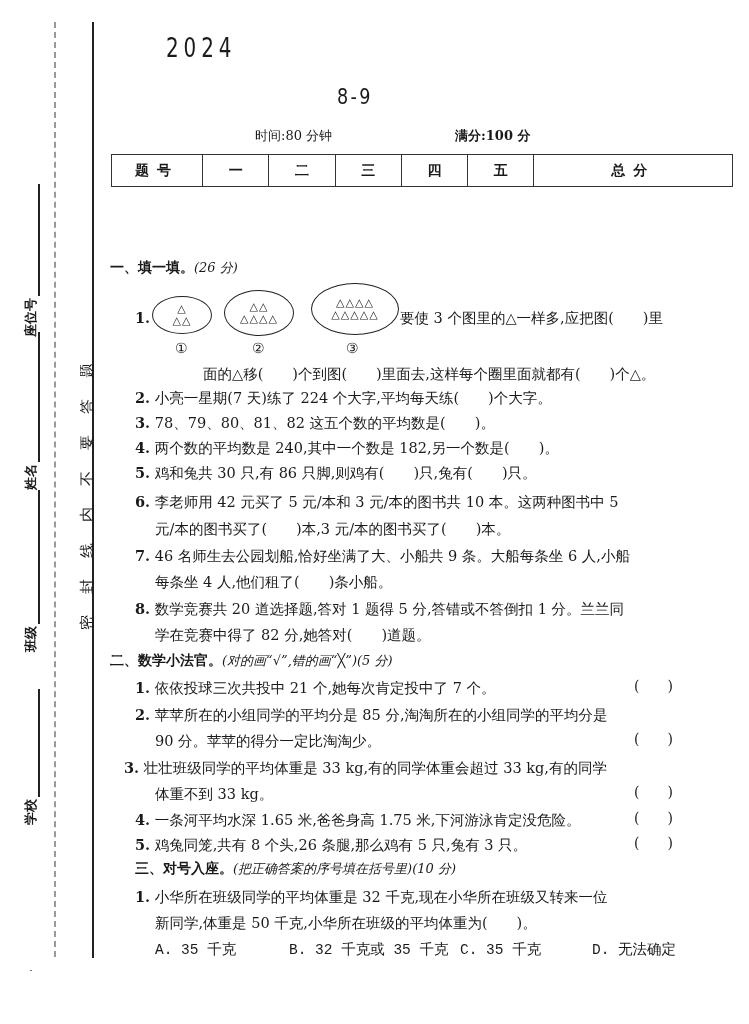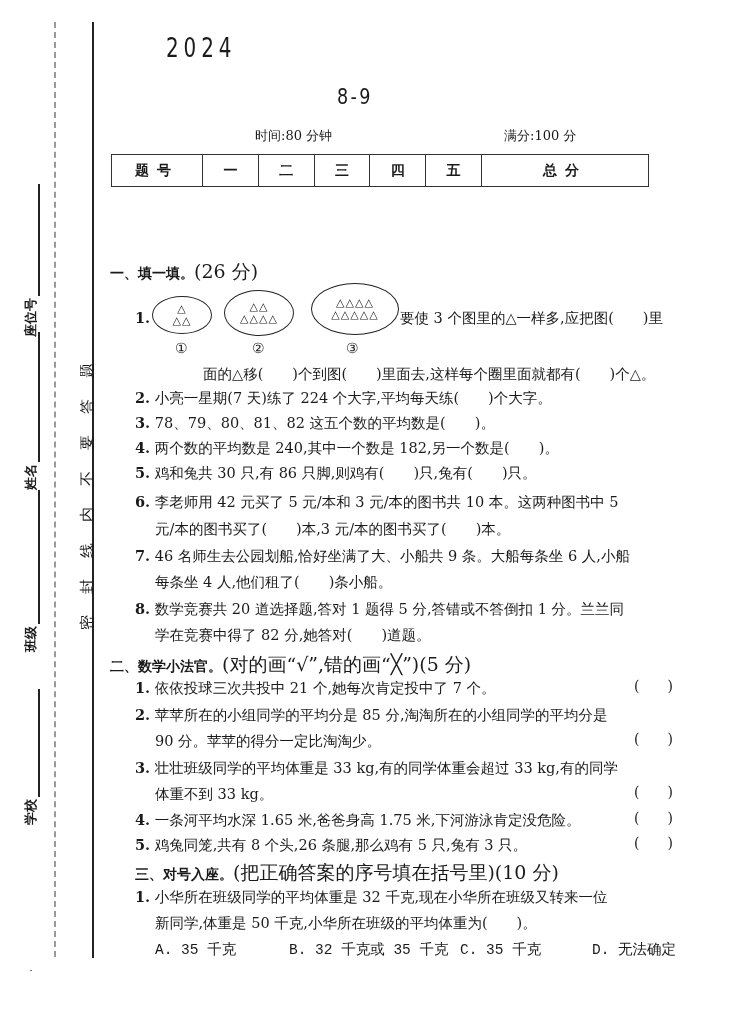--- a/index.html
+++ b/index.html
@@ -20,31 +20,31 @@
   .vlabel .ul { display: inline-block; border-bottom: 2px solid #222; height: 14px; margin-left: 2px; }
   .seal {
     position: absolute; left: 78px; top: 630px; transform-origin: left top; transform: rotate(-90deg);
     font-family: "DejaVu Sans", sans-serif; font-size: 15px; letter-spacing: 21px; white-space: nowrap;
   }
   
   .year { left: 166px; top: 32px; font-family: "DejaVu Sans Condensed", "DejaVu Sans", sans-serif; font-size: 27px; letter-spacing: 6px; transform: scaleX(0.82); transform-origin: left top; }
   .code { left: 337px; top: 84px; font-family: "DejaVu Sans", sans-serif; font-size: 22px; letter-spacing: 3px; transform: scaleX(0.8); transform-origin: left top; }
   .meta { top: 127px; font-size: 13px; font-family: "DejaVu Serif", serif; }
   .time { left: 255px; }
-  .full { left: 504px; }
+  .full { left: 455px; font-weight: bold; }
   
   table.score {
-    position: absolute; left: 111px; top: 154px; width: 538px; border-collapse: collapse;
+    position: absolute; left: 111px; top: 154px; width: 622px; border-collapse: collapse;
     font-family: "DejaVu Sans", sans-serif; font-size: 14px; font-weight: bold;
   }
   table.score td { border: 1.5px solid #333; height: 31px; text-align: center; padding: 0; }
   table.score td.first { width: 90px; letter-spacing: 8px; }
   
   .section-title { font-family: "DejaVu Sans", sans-serif; font-weight: bold; font-size: 14px; white-space: nowrap; }
-  .section-title .note { font-weight: normal; font-family: "DejaVu Serif", serif; font-size: 19px; }
+  .section-title .note { font-weight: normal; font-family: "DejaVu Serif", serif; font-size: 13px; font-style: italic; }
   .q { font-size: 14.5px; white-space: nowrap; line-height: 20px; }
   .q .num { font-weight: bold; font-family: "DejaVu Serif", serif; }
   .paren { position: absolute; left: 634px; font-size: 14px; }
   .ellipse {
     position: absolute; border: 1.6px solid #222; border-radius: 50%;
     display: flex; flex-direction: column; align-items: center; justify-content: center;
     font-size: 11px; line-height: 12px; letter-spacing: 1px; font-family: "DejaVu Sans", sans-serif;
   }
   .circ-label { position: absolute; font-size: 14px; }
   .opt { position: absolute; top: 940px; font-size: 14.5px; white-space: nowrap; font-family: Liberation Mono, monospace; }
@@ -133,21 +133,21 @@
   <span>二、数学小法官。</span><span class="note">(对的画“√”,错的画“╳”)(5 分)</span>
 </div>
 
 <div class="abs q" style="left:135px; top:678px;"><span class="num">1.</span> <span>依依投球三次共投中 21 个,她每次肯定投中了 7 个。</span></div>
 <div class="paren" style="top:678px;">(　　)</div>
 
 <div class="abs q" style="left:135px; top:705px;"><span class="num">2.</span> <span>苹苹所在的小组同学的平均分是 85 分,淘淘所在的小组同学的平均分是</span></div>
 <div class="abs q" style="left:155px; top:731px;">90 分。苹苹的得分一定比淘淘少。</div>
 <div class="paren" style="top:731px;">(　　)</div>
 
-<div class="abs q" style="left:135px; top:758px;"><span class="num">3.</span> <span>壮壮班级同学的平均体重是 33 kg,有的同学体重会超过 33 kg,有的同学</span></div>
+<div class="abs q" style="left:124px; top:758px;"><span class="num">3.</span> <span>壮壮班级同学的平均体重是 33 kg,有的同学体重会超过 33 kg,有的同学</span></div>
 <div class="abs q" style="left:155px; top:784px;">体重不到 33 kg。</div>
 <div class="paren" style="top:784px;">(　　)</div>
 
 <div class="abs q" style="left:135px; top:810px;"><span class="num">4.</span> <span>一条河平均水深 1.65 米,爸爸身高 1.75 米,下河游泳肯定没危险。</span></div>
 <div class="paren" style="top:810px;">(　　)</div>
 
 <div class="abs q" style="left:135px; top:835px;"><span class="num">5.</span> <span>鸡兔同笼,共有 8 个头,26 条腿,那么鸡有 5 只,兔有 3 只。</span></div>
 <div class="paren" style="top:835px;">(　　)</div>
 
 <div class="abs section-title" style="left:110px; top:860px;margin-left:25px;">

